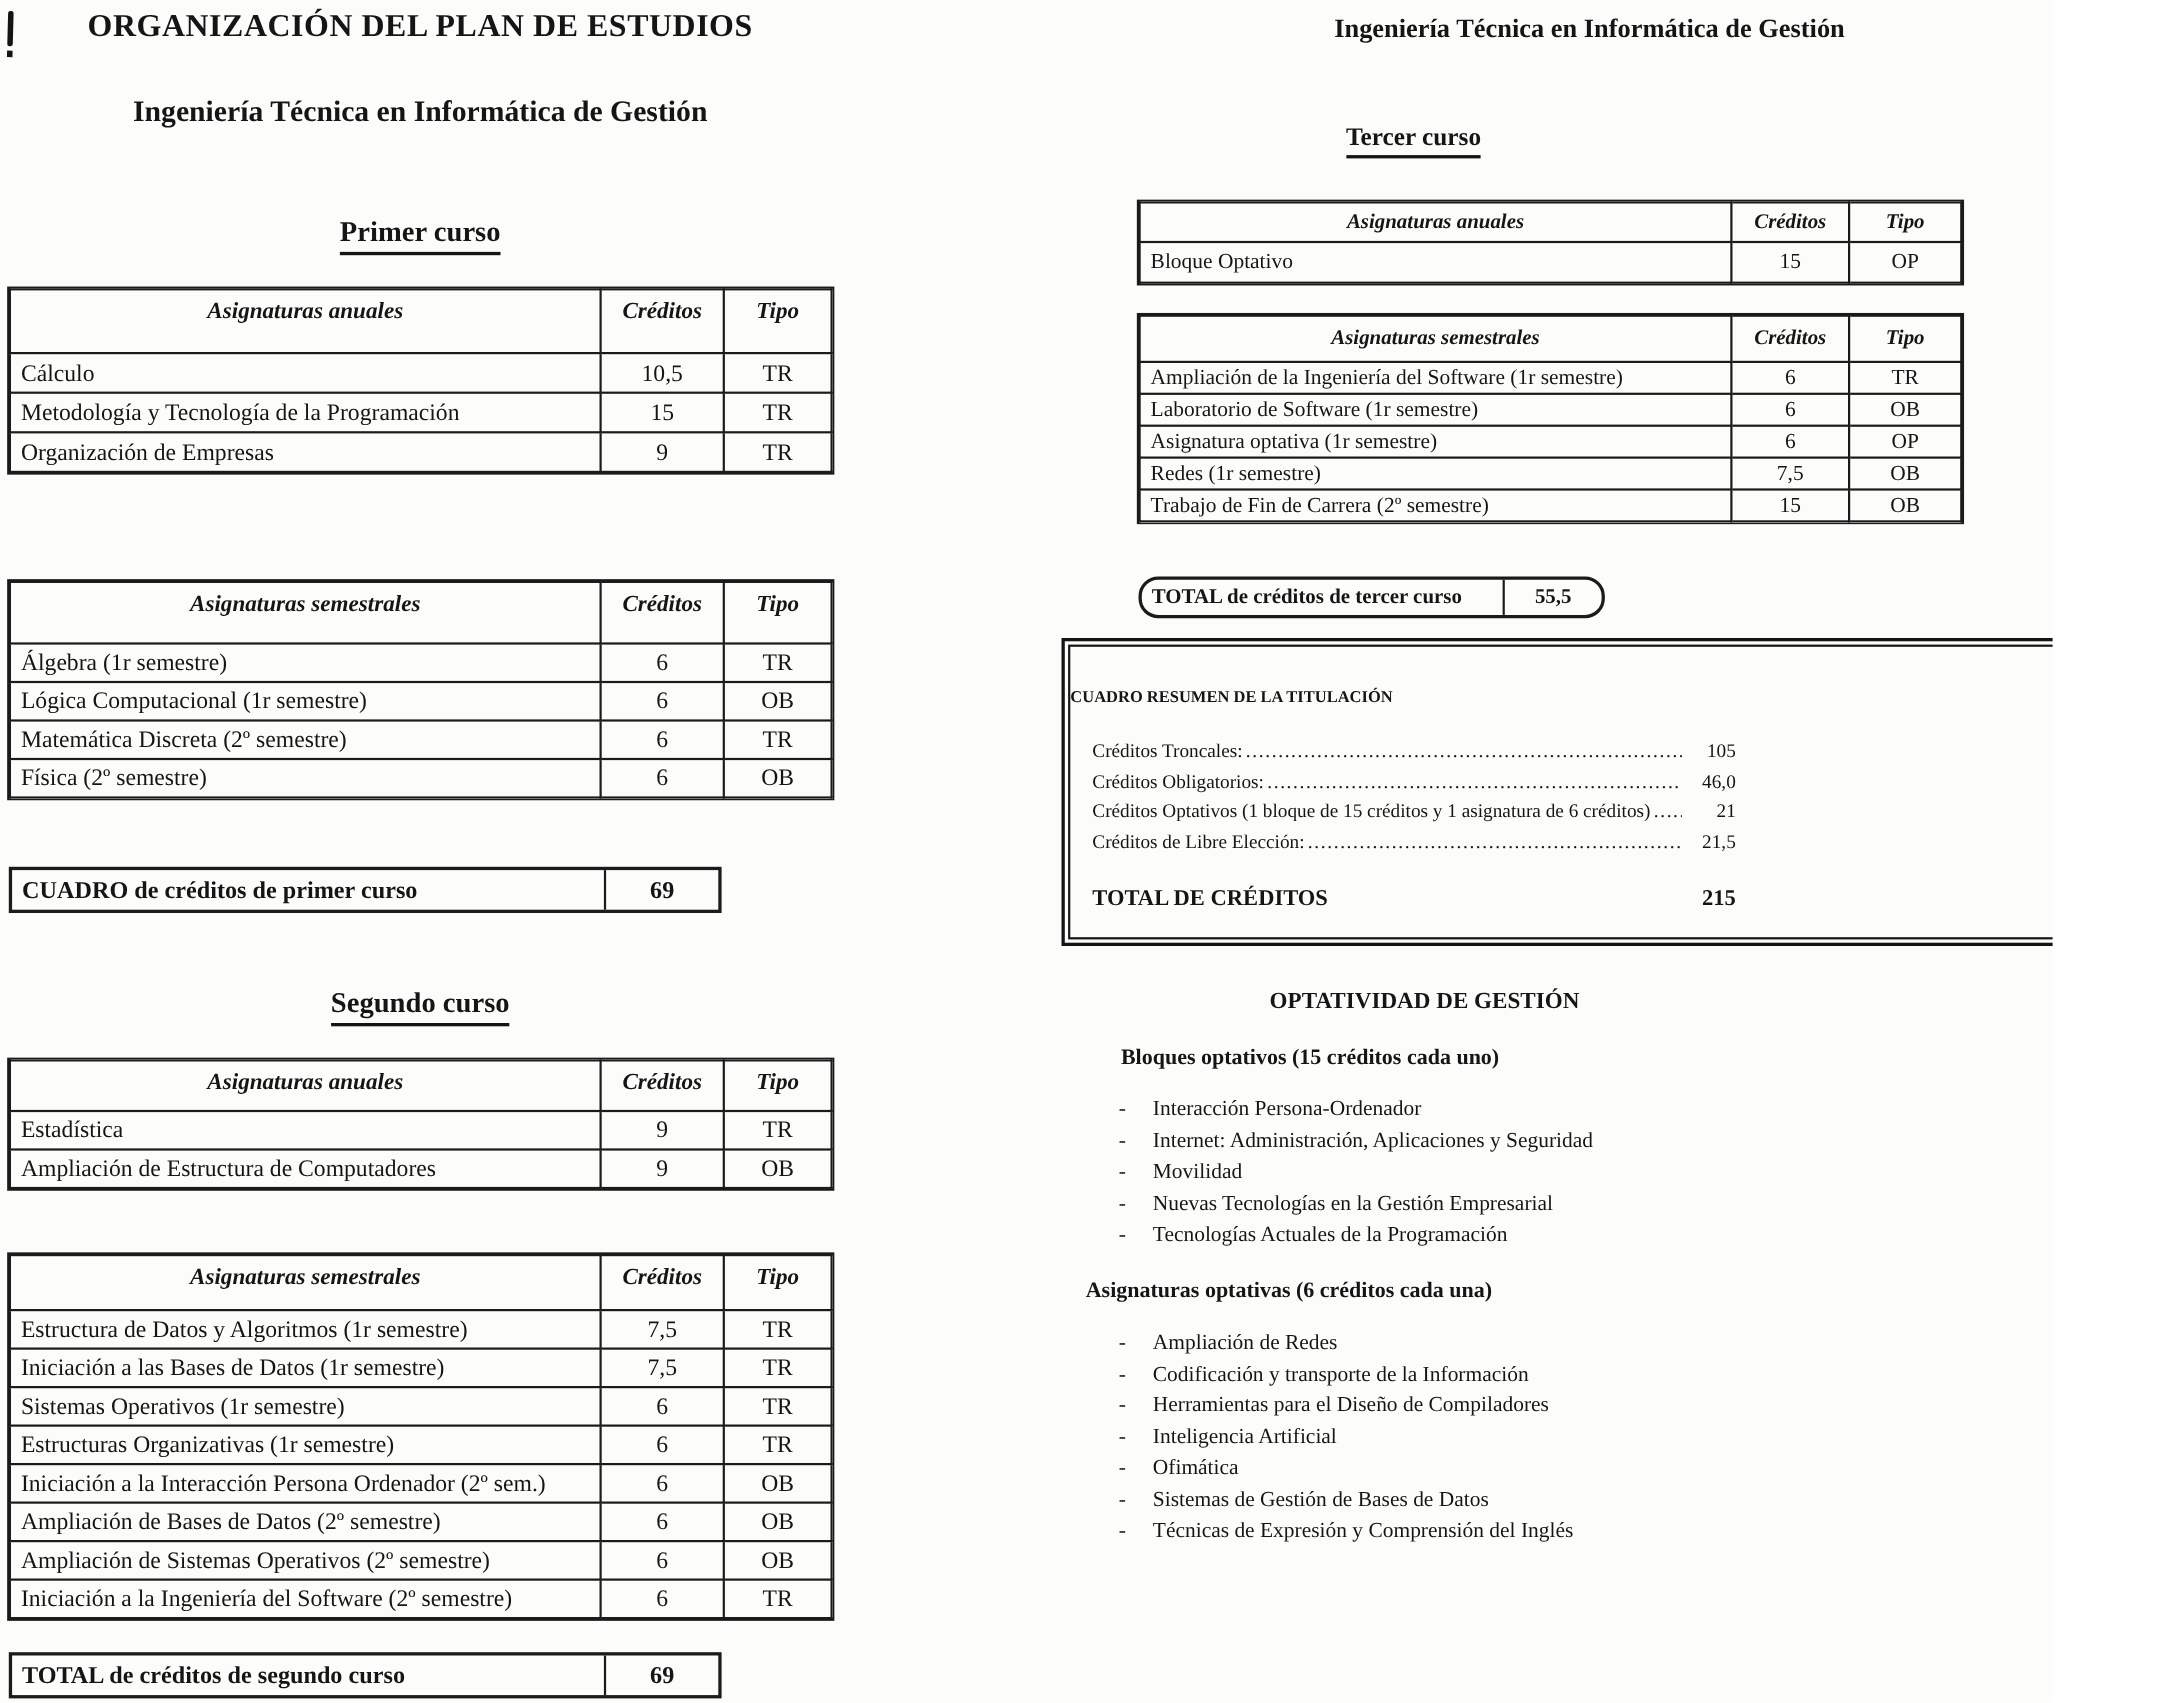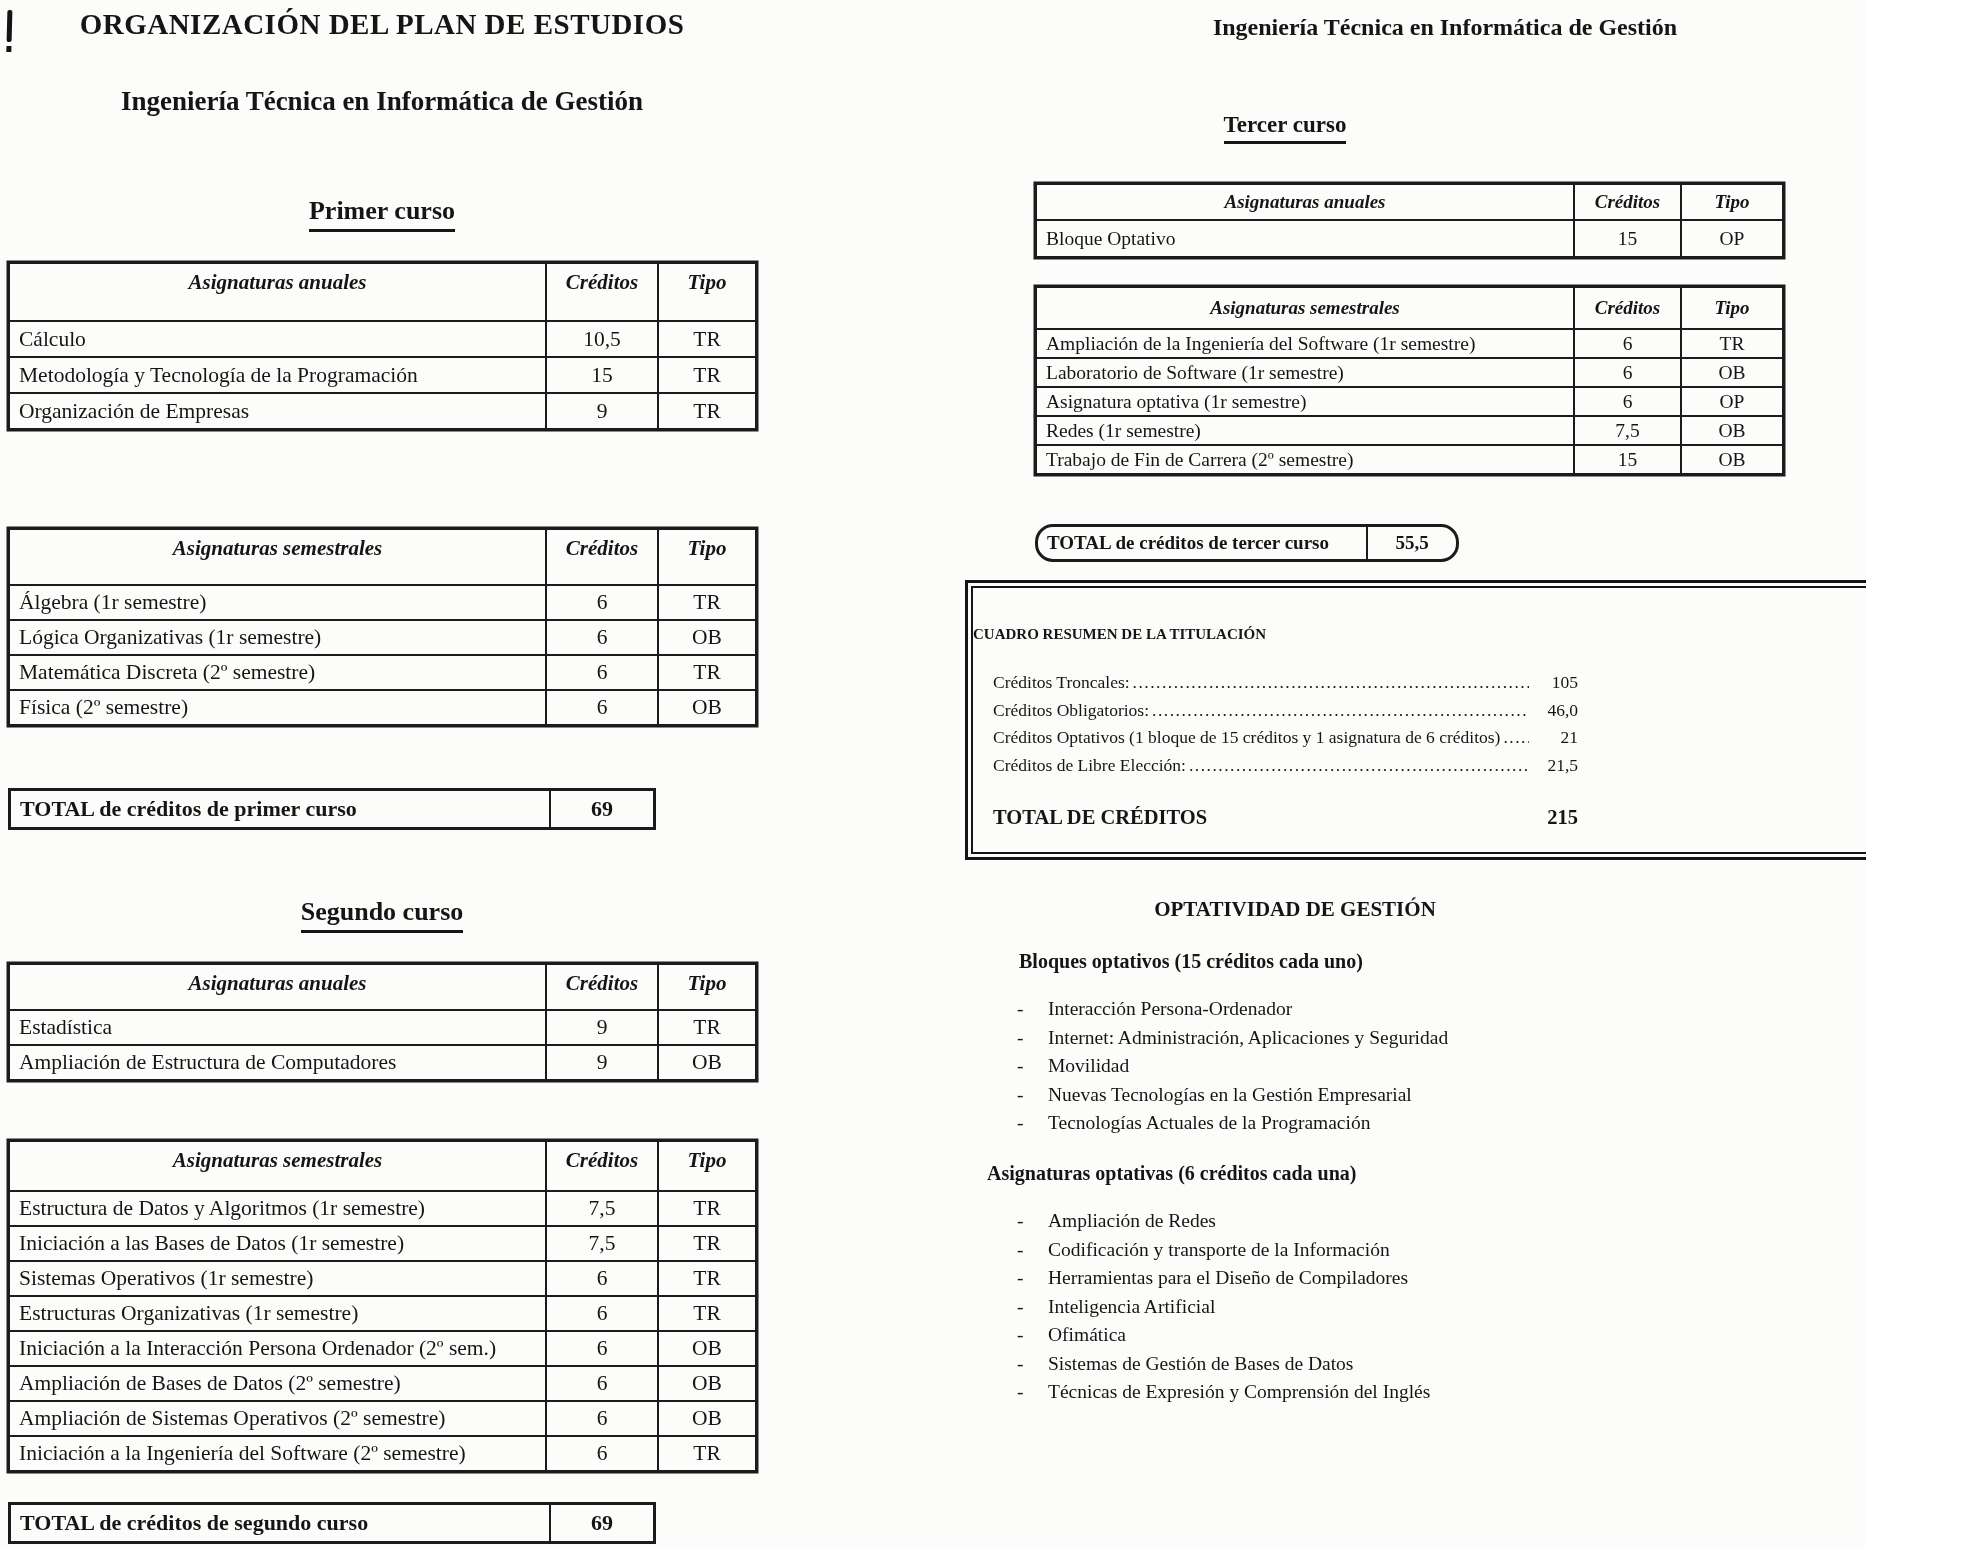--- a/index.html
+++ b/index.html
@@ -133,40 +133,40 @@
         <th>Tipo</th>
       </tr>
         </thead>
       <tbody>
           <tr>
             <td>Álgebra (1r semestre)</td>
             <td>6</td>
             <td>TR</td>
           </tr>
           <tr>
-            <td>Lógica Organizativas (1r semestre)</td>
+            <td>Lógica Computacional (1r semestre)</td>
             <td>6</td>
             <td>OB</td>
           </tr>
           <tr>
             <td>Matemática Discreta (2º semestre)</td>
             <td>6</td>
             <td>TR</td>
           </tr>
           <tr>
             <td>Física (2º semestre)</td>
             <td>6</td>
             <td>OB</td>
           </tr>
         </tbody>
     </table>
   </div>
 
   <div class="abs total-row tot-left" style="left:8px; top:788px; width:648px;">
-    <div class="tl">TOTAL de créditos de primer curso</div>
+    <div class="tl">CUADRO de créditos de primer curso</div>
     <div class="tv">69</div>
   </div>
 
   <div class="abs ctr course-head" style="left:12px; top:897px; width:740px;"><span>Segundo curso</span></div>
 
   <div class="abs" style="left:8px; top:963px; width:747px;">
     <table class="grid t-left" style="--hh:46px; --rh:35px;">
       <colgroup>
           <col class="col-subject">
           <col class="col-credits">

